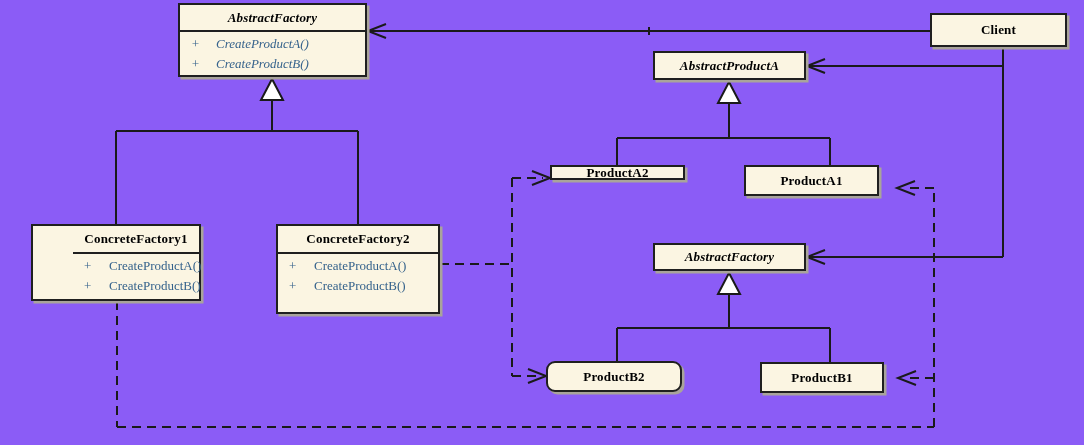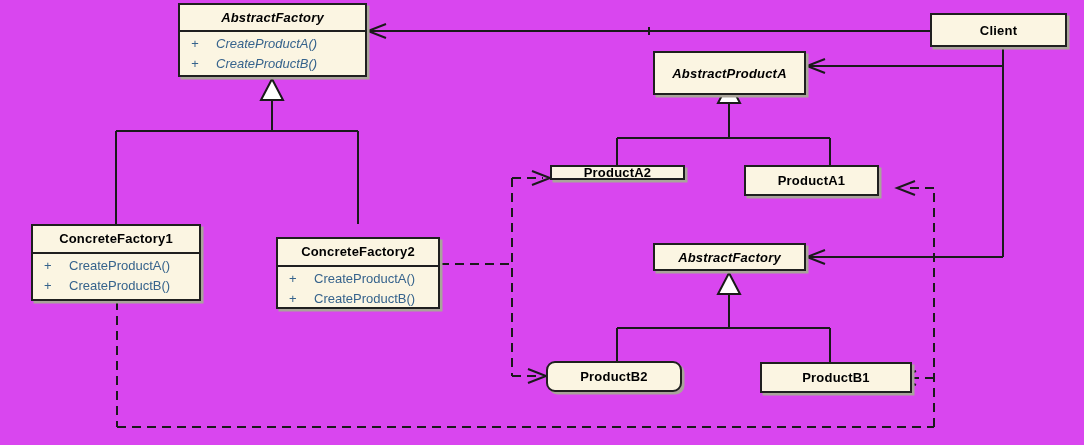--- a/index.html
+++ b/index.html
@@ -1,18 +1,18 @@
 <!DOCTYPE html>
 <html><head>
 <meta charset="utf-8">
 <style>
   html,body { margin:0; padding:0; background:#ffffff; }
   #canvas {
-    position:relative; width:1084px; height:445px; background:#d946ef;
-    font-family:Liberation Sans, sans-serif; overflow:hidden;
+    position:relative; width:1084px; height:445px; background:#8b5cf6;
+    font-family:Liberation Serif, serif; overflow:hidden;
   }
   #connectors { position:absolute; left:0; top:0; width:1084px; height:445px; }
   .ln    { stroke:#1a1a1a; stroke-width:2; fill:none; }
   .dash  { stroke:#1a1a1a; stroke-width:2; fill:none; stroke-dasharray:9 6; }
   .arrow { stroke:#1a1a1a; stroke-width:2; fill:none; }
   .tri   { stroke:#1a1a1a; stroke-width:2; fill:#ffffff; }
 
   .uml-class {
     position:absolute; box-sizing:border-box;
     background:#fbf5e2; border:2px solid #1f1f1f;
@@ -109,65 +109,65 @@
         <span class="vis">+</span>
         <span>CreateProductB()</span>
       </div>
     </div>
   </div>
 
   <div class="uml-class single" style="left:930px; top:13px; width:137px; height:34px;">
     <div class="cls-title">Client</div>
   </div>
 
-  <div class="uml-class abstract single" style="left:653px; top:51px; width:153px; height:44px;">
+  <div class="uml-class abstract single" style="left:653px; top:51px; width:153px; height:29px;">
     <div class="cls-title">AbstractProductA</div>
   </div>
 
   <div class="uml-class single" style="left:550px; top:165px; width:135px; height:15px;">
     <div class="cls-title">ProductA2</div>
   </div>
 
   <div class="uml-class single" style="left:744px; top:165px; width:135px; height:31px;">
     <div class="cls-title">ProductA1</div>
   </div>
 
   <div class="uml-class abstract single" style="left:653px; top:243px; width:153px; height:28px;">
     <div class="cls-title">AbstractFactory</div>
   </div>
 
-  <div class="uml-class two cf" style="left:31px; top:224px; width:170px; height:77px;">
+  <div class="uml-class two cf" style="left:31px; top:224px; width:170px; height:77px;padding-left:40px;">
     <div class="cls-title">ConcreteFactory1</div>
     <div class="methods">
       <div class="method">
         <span class="vis">+</span>
         <span>CreateProductA()</span>
       </div>
       <div class="method">
         <span class="vis">+</span>
         <span>CreateProductB()</span>
       </div>
     </div>
   </div>
 
-  <div class="uml-class two cf" style="left:276px; top:237px; width:164px; height:72px;">
+  <div class="uml-class two cf" style="left:276px; top:224px; width:164px; height:90px;">
     <div class="cls-title">ConcreteFactory2</div>
     <div class="methods">
       <div class="method">
         <span class="vis">+</span>
         <span>CreateProductA()</span>
       </div>
       <div class="method">
         <span class="vis">+</span>
         <span>CreateProductB()</span>
       </div>
     </div>
   </div>
 
   <div class="uml-class single" style="left:546px; top:361px; width:136px; height:31px;border-radius:9px;">
     <div class="cls-title">ProductB2</div>
   </div>
 
-  <div class="uml-class single" style="left:760px; top:362px; width:152px; height:31px;">
+  <div class="uml-class single" style="left:760px; top:362px; width:124px; height:31px;">
     <div class="cls-title">ProductB1</div>
   </div>
 
 </div>
 
 </body></html>

